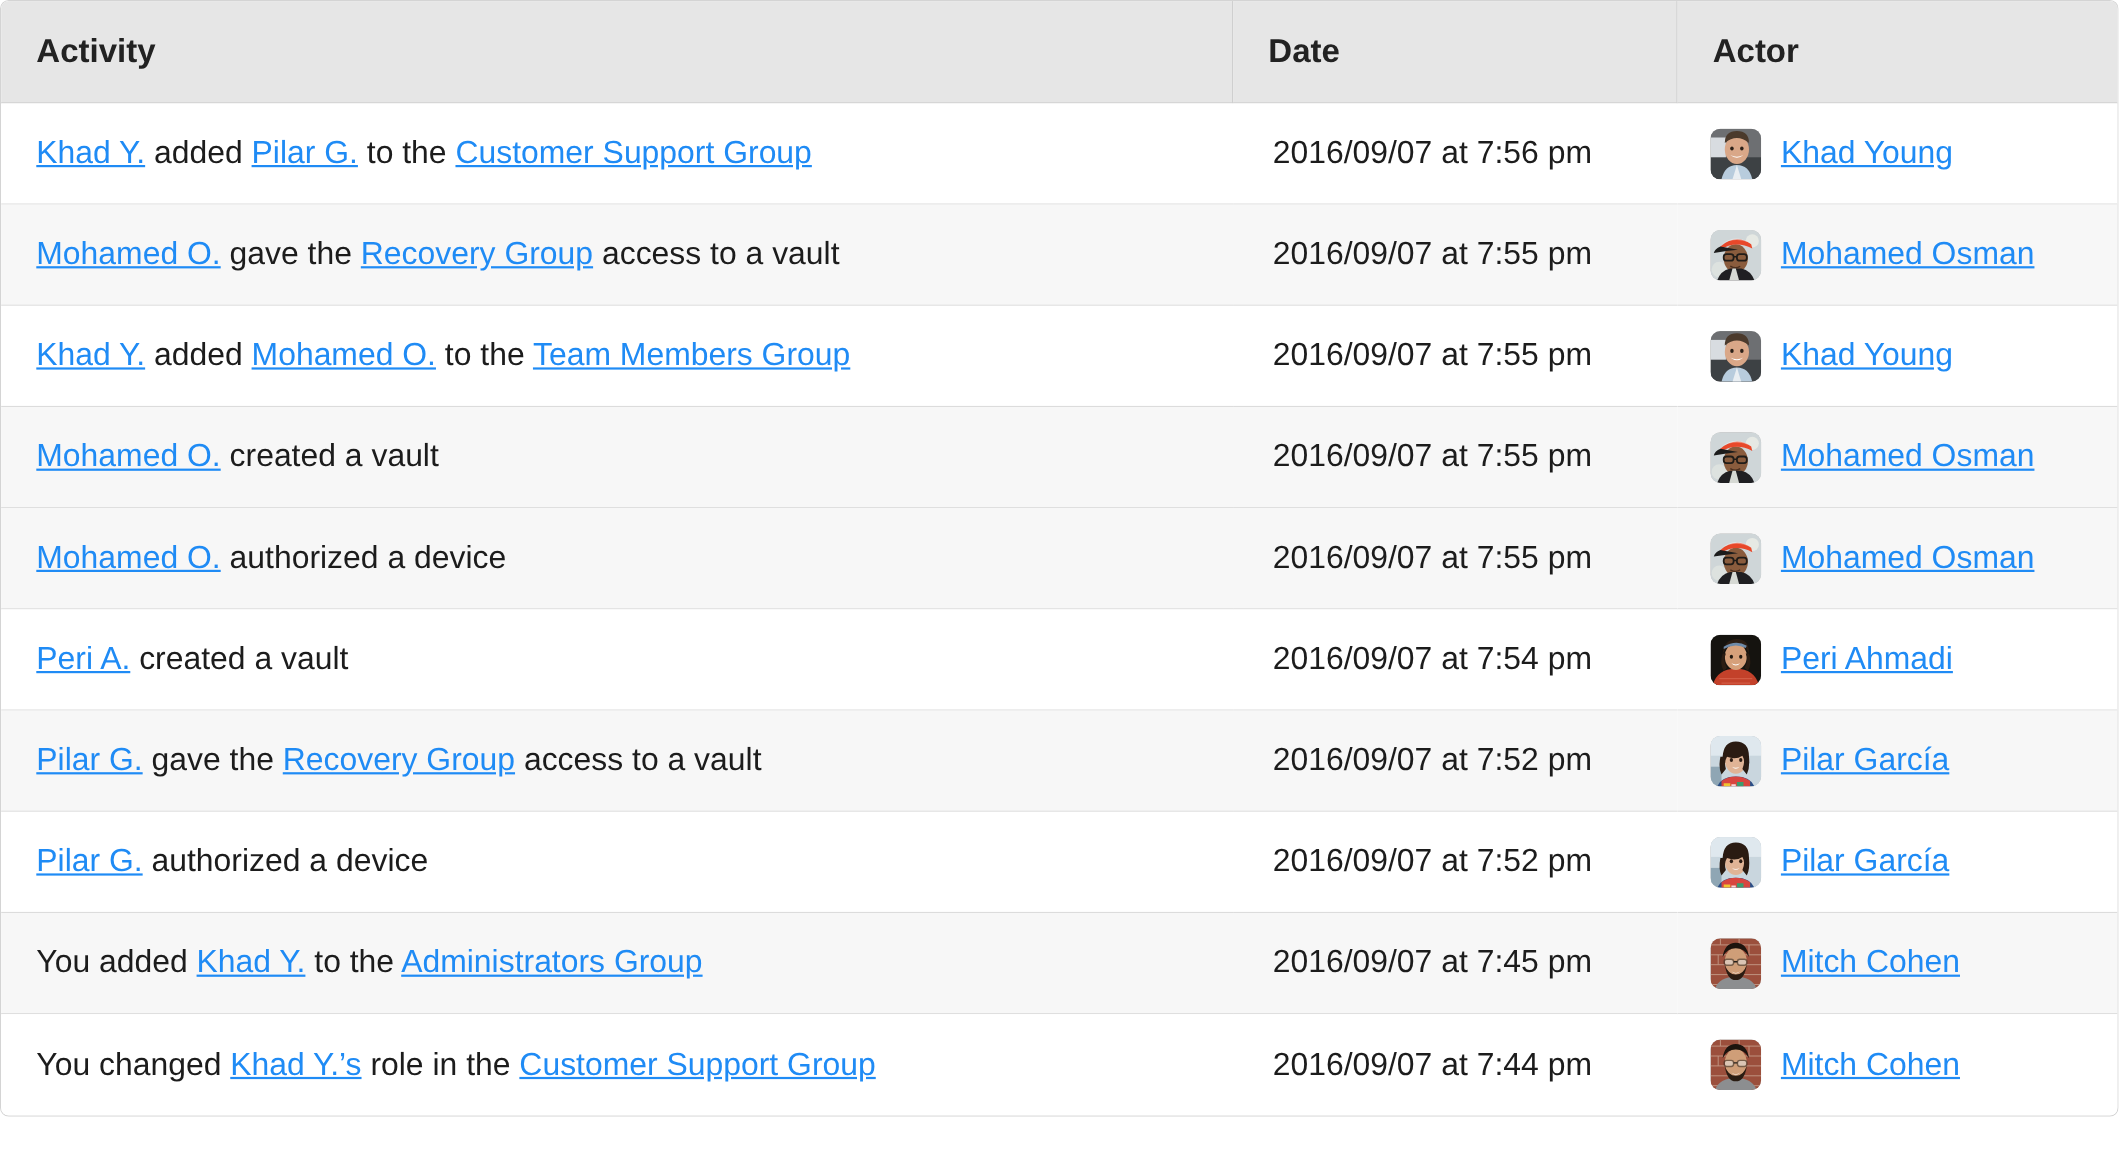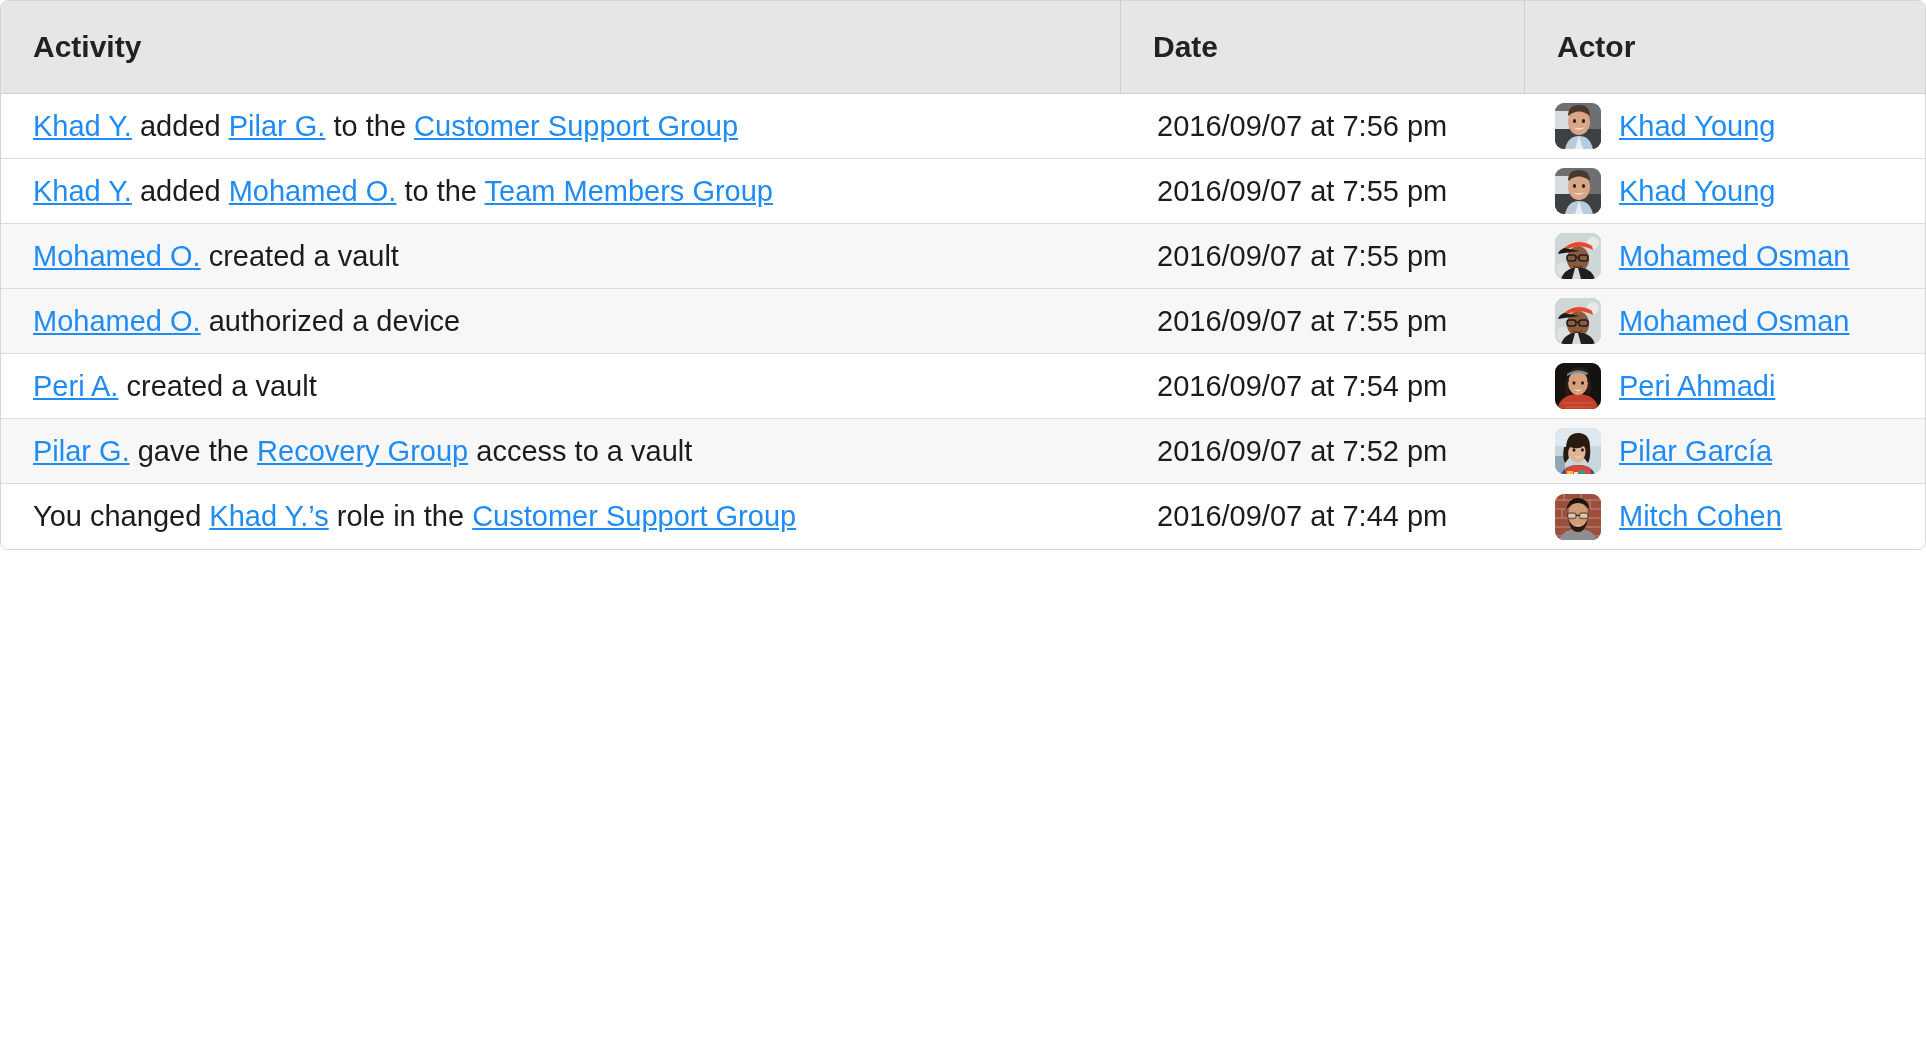--- a/index.html
+++ b/index.html
@@ -39,21 +39,21 @@
     border-right: 1px solid #cfcfcf;
     white-space: nowrap;
   }
   thead th.last-col { border-right: none; }
 
   .col-activity { width: 1120px; }
   .col-date     { width: 404px; }
   .col-actor    { width: 400px; }
 
   
-  tbody tr { height: 65px; }
+  tbody tr { height: 92px; }
   tbody tr.odd  > td { background: #ffffff; }
   tbody tr.even > td { background: #f7f7f7; }
   tbody tr > td {
     border-bottom: 1px solid #dcdcdc;
     vertical-align: middle;
     padding: 0;
   }
   tbody tr:last-child > td { border-bottom: none; }
 
   td.activity-cell {
@@ -221,20 +221,34 @@
           <div class="actor-wrap">
             <span class="avatar">
               <svg viewBox="0 0 46 46">
                 <use href="#sym-khad-young-avatar"></use>
               </svg>
             </span>
             <a class="actor-name">Khad Young</a>
           </div>
         </td>
       </tr>
+      <tr class="even">
+        <td class="activity-cell"><a class="link">Mohamed O.</a><span> gave the </span><a class="link">Recovery Group</a><span> access to a vault</span></td>
+        <td class="date-cell">2016/09/07 at 7:55 pm</td>
+        <td class="actor-cell">
+          <div class="actor-wrap">
+            <span class="avatar">
+              <svg viewBox="0 0 46 46">
+                <use href="#sym-mohamed-osman-avatar"></use>
+              </svg>
+            </span>
+            <a class="actor-name">Mohamed Osman</a>
+          </div>
+        </td>
+      </tr>
       <tr class="odd">
         <td class="activity-cell"><a class="link">Khad Y.</a><span> added </span><a class="link">Mohamed O.</a><span> to the </span><a class="link">Team Members Group</a></td>
         <td class="date-cell">2016/09/07 at 7:55 pm</td>
         <td class="actor-cell">
           <div class="actor-wrap">
             <span class="avatar">
               <svg viewBox="0 0 46 46">
                 <use href="#sym-khad-young-avatar"></use>
               </svg>
             </span>
@@ -292,20 +306,48 @@
             <span class="avatar">
               <svg viewBox="0 0 46 46">
                 <use href="#sym-pilar-garcia-avatar"></use>
               </svg>
             </span>
             <a class="actor-name">Pilar García</a>
           </div>
         </td>
       </tr>
       <tr class="odd">
+        <td class="activity-cell"><a class="link">Pilar G.</a><span> authorized a device</span></td>
+        <td class="date-cell">2016/09/07 at 7:52 pm</td>
+        <td class="actor-cell">
+          <div class="actor-wrap">
+            <span class="avatar">
+              <svg viewBox="0 0 46 46">
+                <use href="#sym-pilar-garcia-avatar"></use>
+              </svg>
+            </span>
+            <a class="actor-name">Pilar García</a>
+          </div>
+        </td>
+      </tr>
+      <tr class="even">
+        <td class="activity-cell"><span>You added </span><a class="link">Khad Y.</a><span> to the </span><a class="link">Administrators Group</a></td>
+        <td class="date-cell">2016/09/07 at 7:45 pm</td>
+        <td class="actor-cell">
+          <div class="actor-wrap">
+            <span class="avatar">
+              <svg viewBox="0 0 46 46">
+                <use href="#sym-mitch-cohen-avatar"></use>
+              </svg>
+            </span>
+            <a class="actor-name">Mitch Cohen</a>
+          </div>
+        </td>
+      </tr>
+      <tr class="odd">
         <td class="activity-cell"><span>You changed </span><a class="link">Khad Y.’s</a><span> role in the </span><a class="link">Customer Support Group</a></td>
         <td class="date-cell">2016/09/07 at 7:44 pm</td>
         <td class="actor-cell">
           <div class="actor-wrap">
             <span class="avatar">
               <svg viewBox="0 0 46 46">
                 <use href="#sym-mitch-cohen-avatar"></use>
               </svg>
             </span>
             <a class="actor-name">Mitch Cohen</a>

